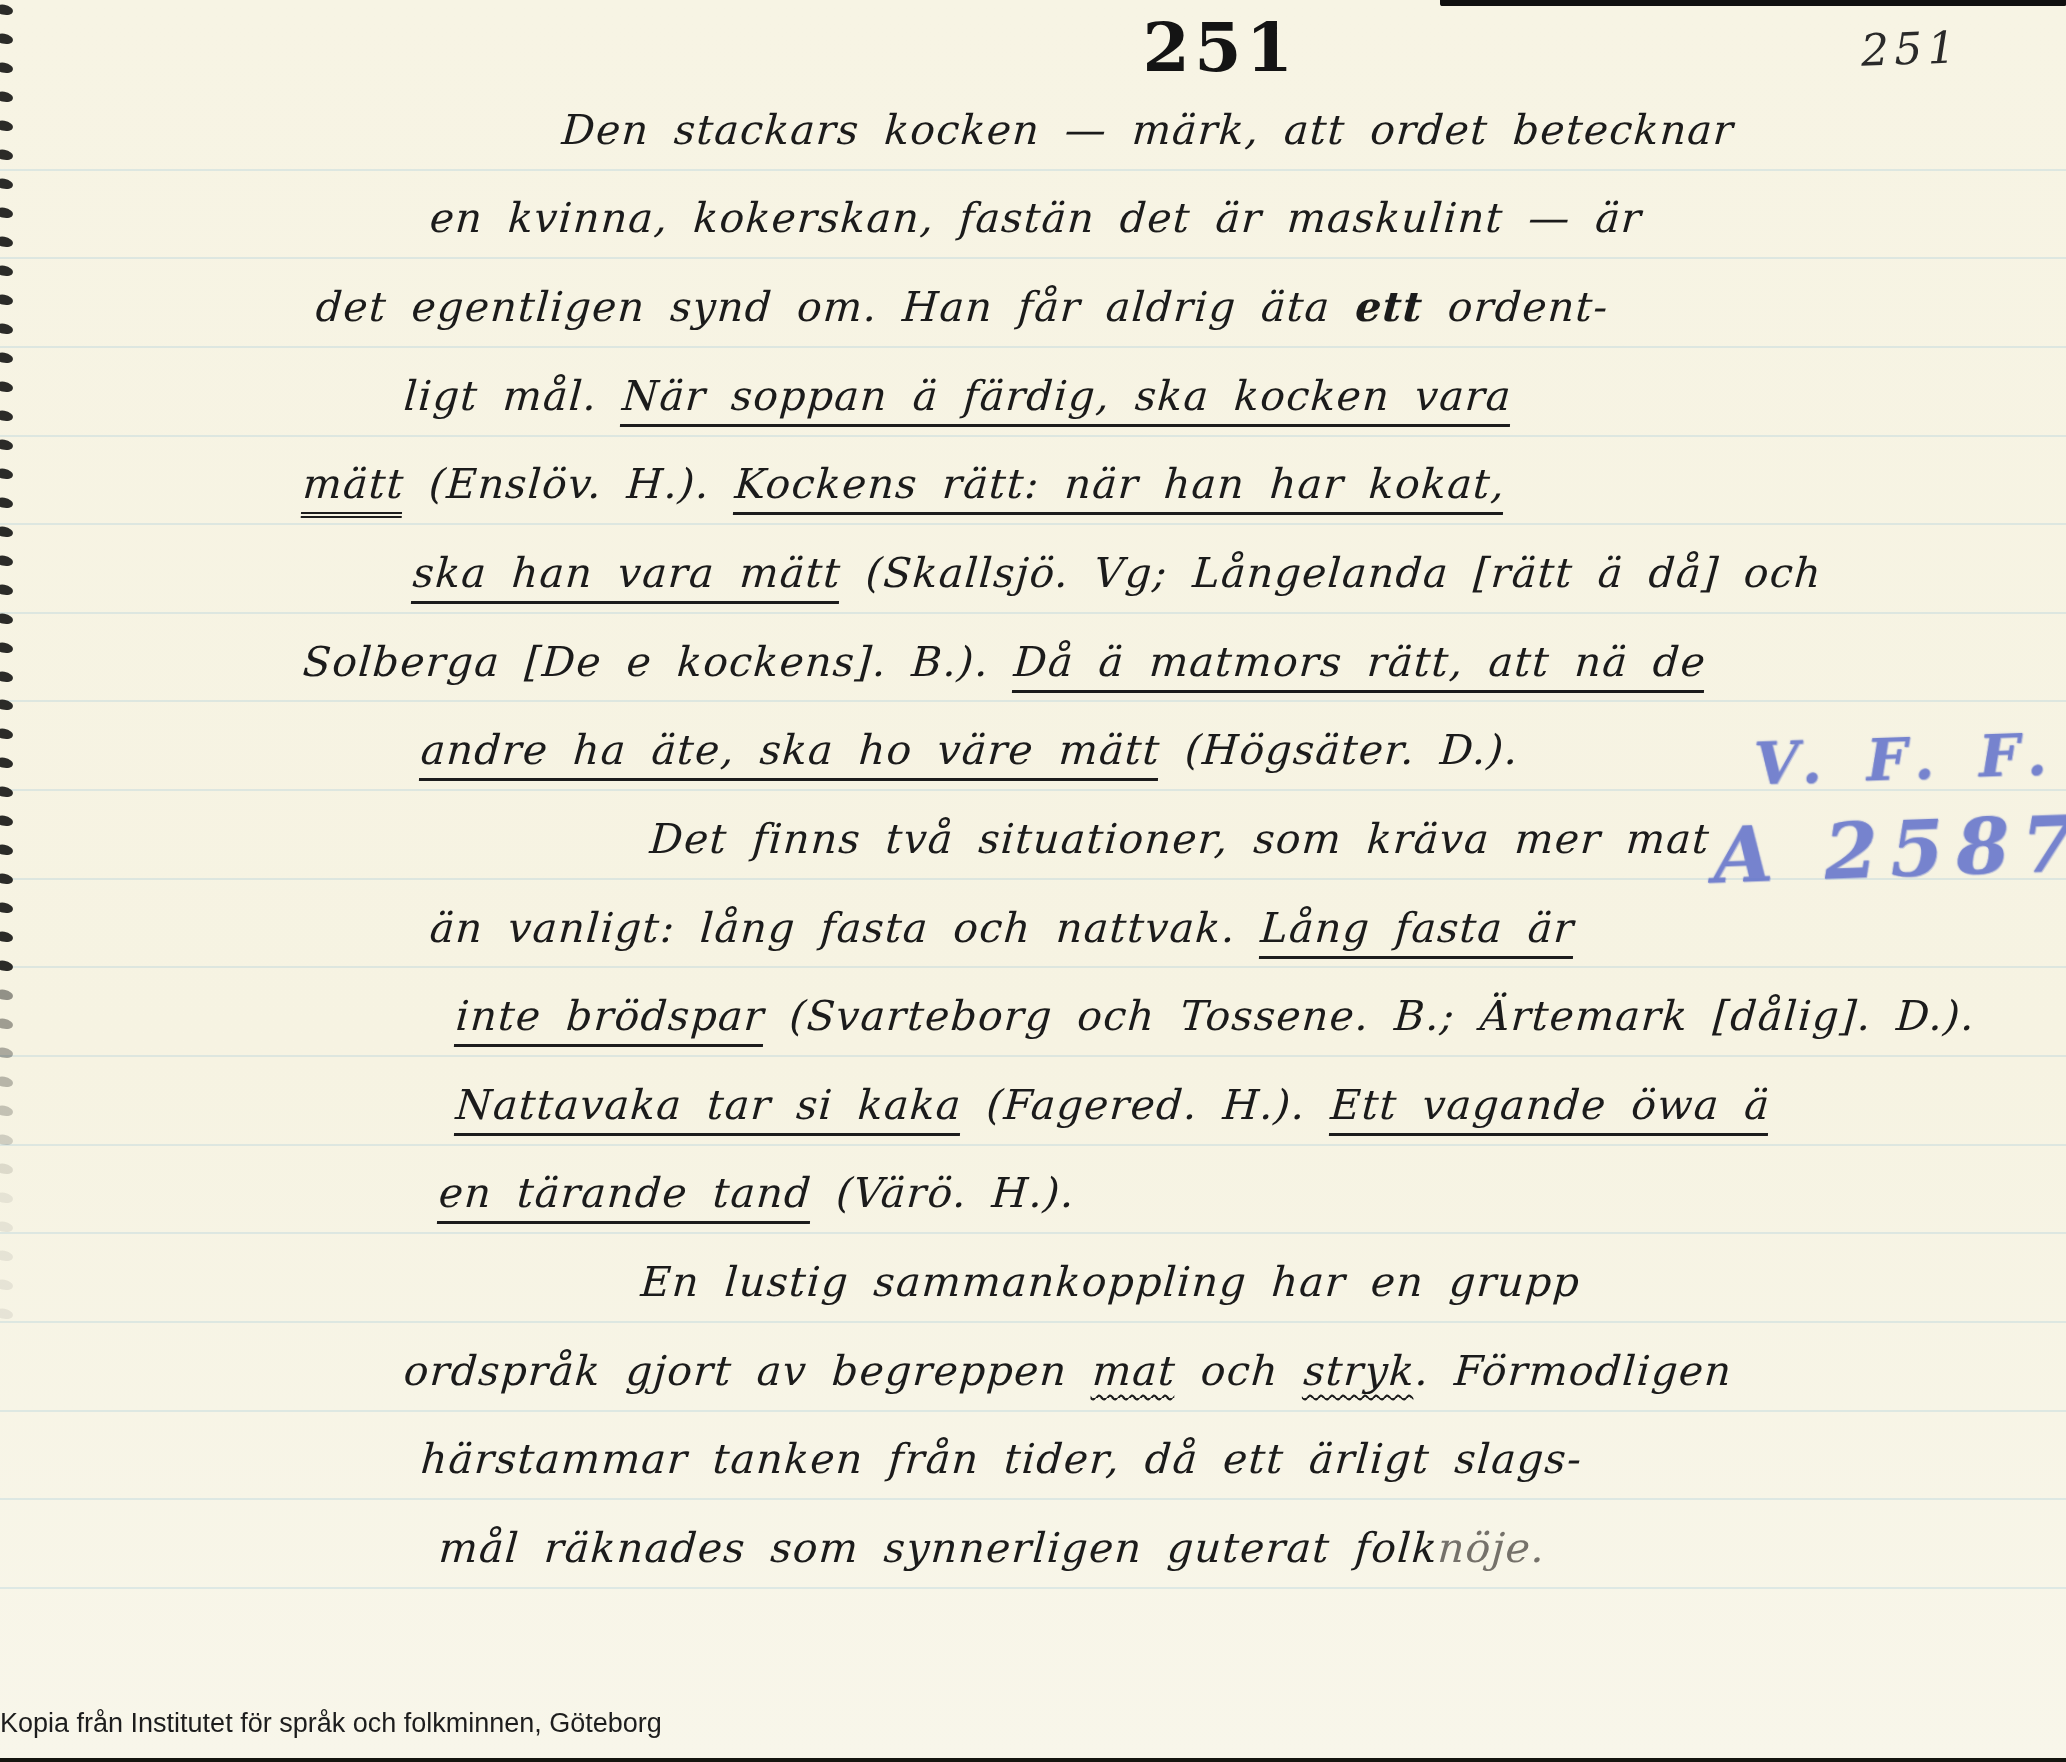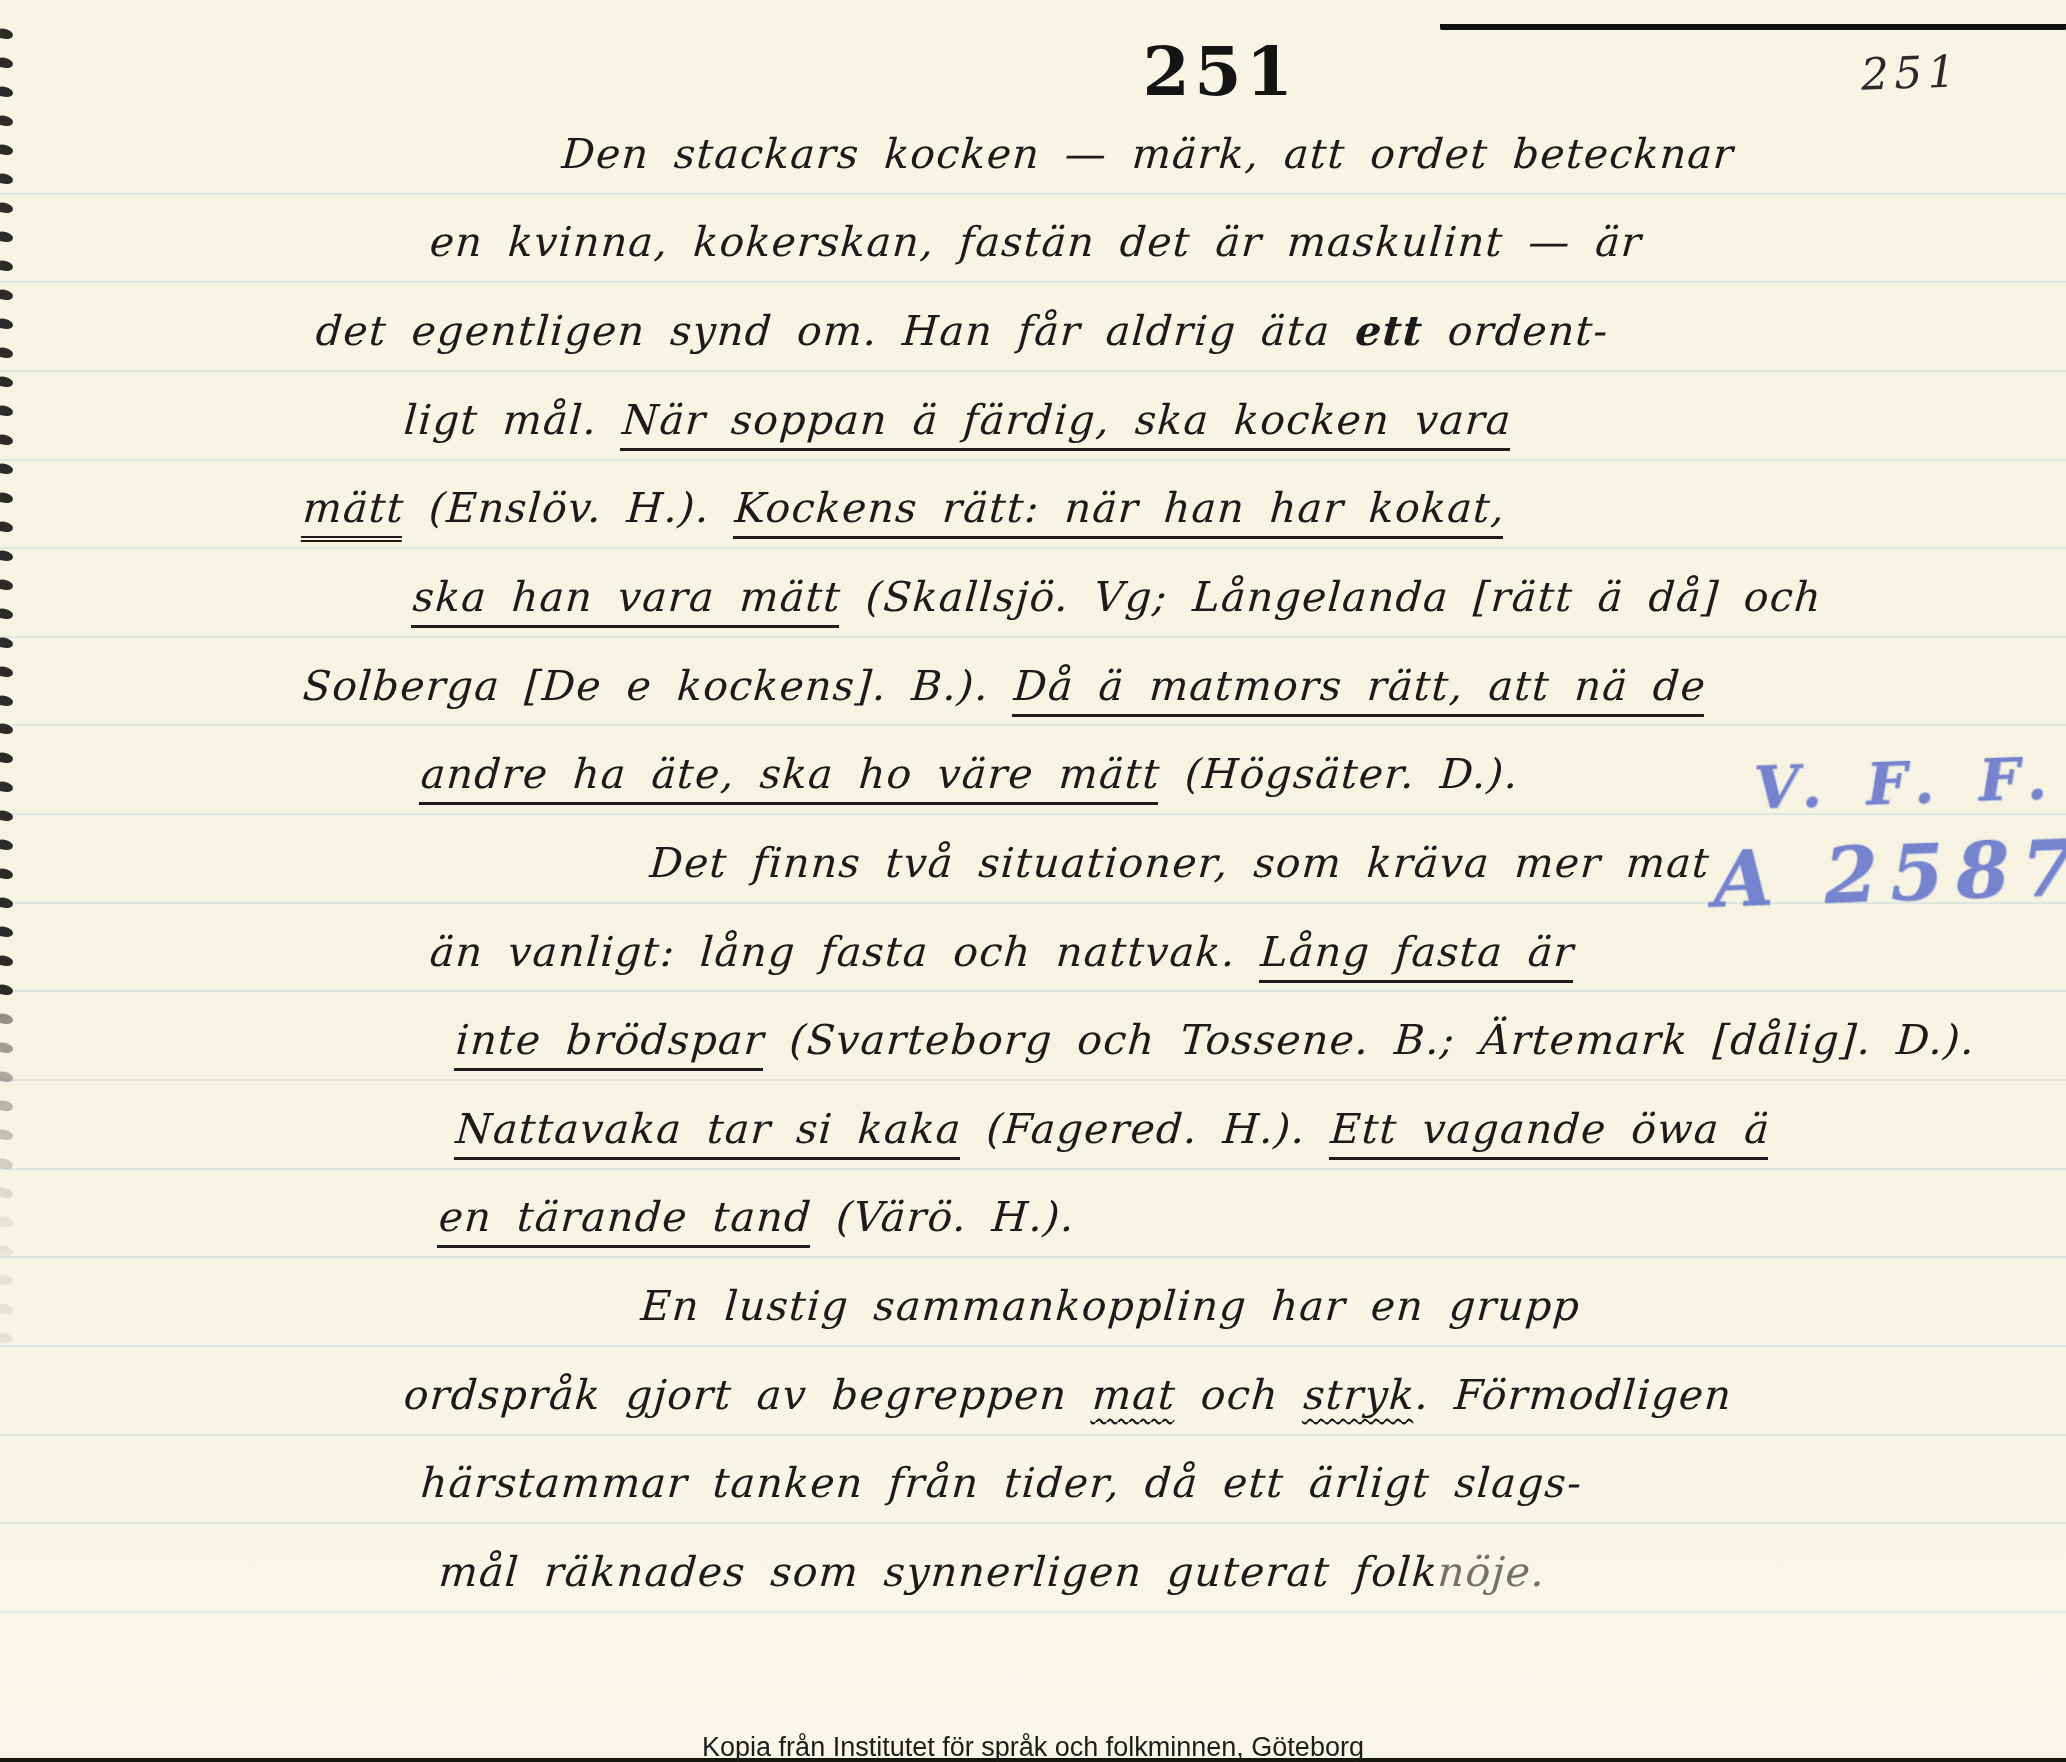--- a/index.html
+++ b/index.html
@@ -4,21 +4,21 @@
 <style>
   html,body{margin:0;padding:0;}
   body{
     width:2066px;height:1763px;
     background:#f6f3e3;
     position:relative;
     overflow:hidden;
     font-family:"DejaVu Serif", serif;
   }
   .page{position:absolute;inset:0;background:
-    linear-gradient(180deg,#f7f4e4 0%,#f6f3e2 60%,#f8f6ea 100%); margin-top: 24px;}
+    linear-gradient(180deg,#f7f4e4 0%,#f6f3e2 60%,#f8f6ea 100%);}
 
   
   .printed-num{
     position:absolute;left:1141px;top:7px;width:158px;
     font-family:"DejaVu Serif",serif;font-weight:bold;
     font-size:68px;color:#141414;letter-spacing:4.4px;text-align:center;
   }
   
   .hand-num{
     position:absolute;left:1861px;top:23px;
@@ -54,21 +54,21 @@
     font-weight:bold;font-style:italic;opacity:0.82;
     text-shadow:0 0 1.8px rgba(90,107,202,0.65), 0.9px 0.9px 0 rgba(90,107,202,0.35);
     filter:blur(0.4px);
     transform:rotate(-2deg);white-space:nowrap;}
   .stamp-1{left:1754px;top:725px;font-size:58px;letter-spacing:12.3px;}
   .stamp-2{left:1713px;top:804px;font-size:77px;letter-spacing:12.3px;}
 
   
   .footer{
     position:absolute;left:0;top:1708px;width:100%;
-    text-align:center;font-family:"Liberation Sans",sans-serif;
+    font-family:"Liberation Sans",sans-serif;
     font-size:27px;color:#1d1d1d;
   }
 
   
   .binding{position:absolute;left:0;top:0;width:26px;height:1763px;}
   .bmark{
     position:absolute;left:-3.5px;width:16px;height:9.7px;
     background:#2b2b28;border-radius:60% 90% 90% 60% / 55% 70% 70% 55%;
     transform:rotate(12deg);
   }

